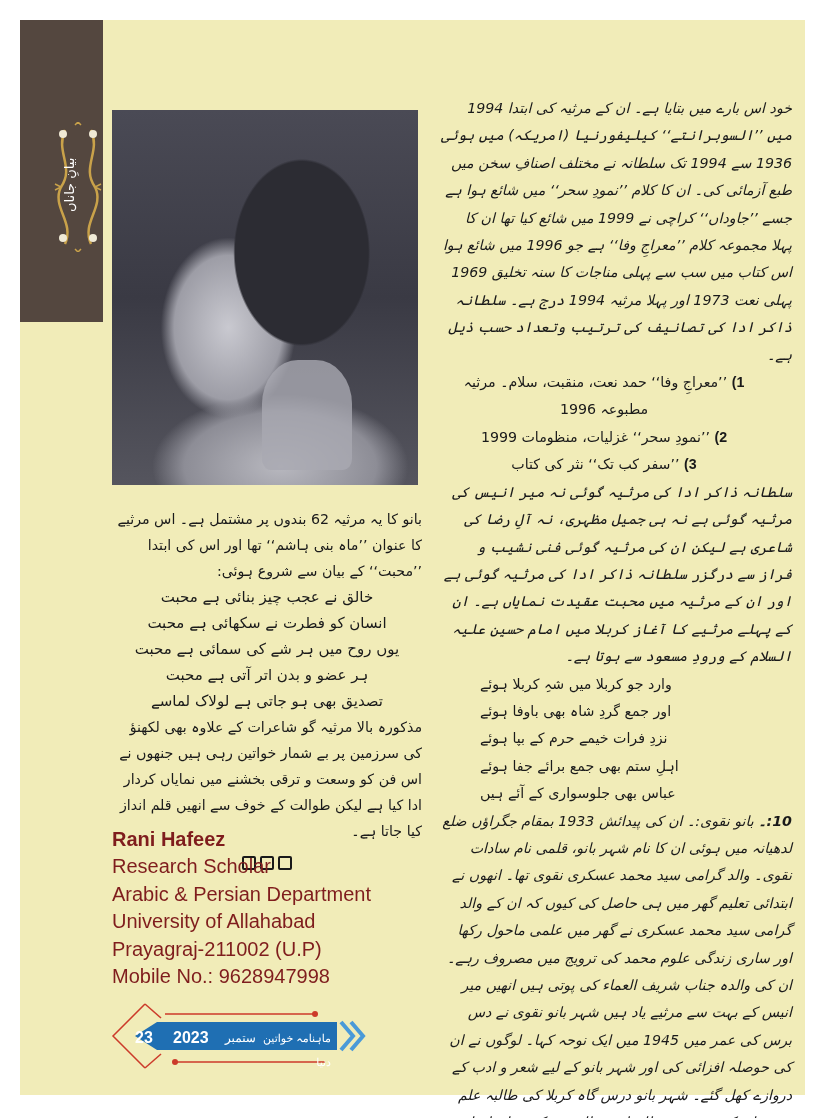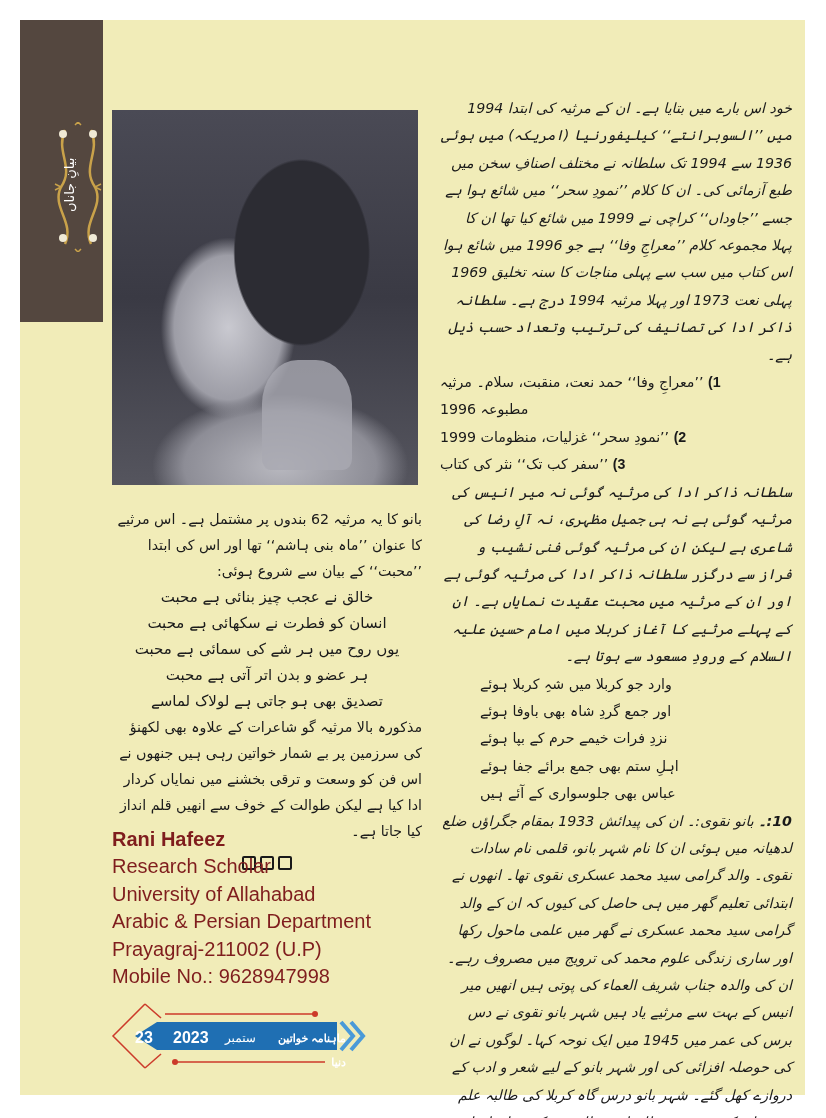--- a/index.html
+++ b/index.html
@@ -19,21 +19,21 @@
              radial-gradient(ellipse 90px 120px at 38% 58%, #c9c9d0 0%, #9d9da6 60%, transparent 75%),
              radial-gradient(ellipse 160px 90px at 55% 95%, #b8b8bf 0%, #8d8d96 60%, transparent 80%),
              linear-gradient(180deg, #4a4a55 0%, #3a3a44 50%, #55555e 100%); }
   .photo-neck { position: absolute; left: 150px; top: 250px; width: 90px; height: 110px;
                 background: #a9a9b1; border-radius: 40% 40% 10% 10%; opacity: .8; }
   .urdu { direction: rtl; text-align: right; font-family: "DejaVu Sans", sans-serif; }
   .col-right { position: absolute; left: 440px; top: 95px; width: 352px;
                font-size: 14.2px; line-height: 27.4px; }
   .col-right p { margin: 0; font-style: italic; }
   .list { margin: 0; padding: 0; list-style: none; }
-  .list li { text-align: left; padding-right: 24px; }
+  .list li { text-align: center; padding-right: 24px; }
   .list li .num { font-weight: bold; font-family: "Liberation Sans", sans-serif; }
   .verse { text-align: left; padding-left: 40px; }
   .col-left { position: absolute; left: 112px; top: 506px; width: 310px;
               font-size: 14.2px; line-height: 26px; }
   .col-left p { margin: 0; }
   .verse-left { text-align: center; font-size: 15px; line-height: 26px; }
   .squares { text-align: center; margin: 8px 0 0 0; }
   .sq { display: inline-block; width: 10px; height: 10px; border: 2px solid #1a1a1a;
         margin: 0 2px; border-radius: 2px; }
   .author { position: absolute; left: 112px; top: 826px; font-family: "Liberation Sans", sans-serif;
@@ -104,36 +104,36 @@
   <div class="verse-left">تصدیق بھی ہو جاتی ہے لولاک لماسے</div>
   <p>مذکورہ بالا مرثیہ گو شاعرات کے علاوہ بھی لکھنؤ کی سرزمین پر بے شمار خواتین رہی ہیں جنھوں نے اس فن کو وسعت و ترقی بخشنے میں نمایاں کردار ادا کیا ہے لیکن طوالت کے خوف سے انھیں قلم انداز کیا جاتا ہے۔</p>
   <div class="squares">
     <span class="sq"></span><span class="sq"></span><span class="sq"></span>
   </div>
 </div>
 
 <div class="author">
   <div class="name">Rani Hafeez</div>
   <div>Research Scholar</div>
+  <div>Arabic &amp; Persian Department</div>
   <div>University of Allahabad</div>
-  <div>Arabic &amp; Persian Department</div>
   <div>Prayagraj-211002 (U.P)</div>
   <div>Mobile No.: 9628947998</div>
 </div>
 
 <div class="footer">
   <svg width="300" height="70" viewBox="0 0 300 70" style="position:absolute;left:0;top:0;">
     <polyline points="40,2 8,34 40,66" fill="none" stroke="#cc3a2a" stroke-width="1.5"></polyline>
     <polyline points="40,2 56,16" fill="none" stroke="#cc3a2a" stroke-width="1.5"></polyline>
     <polyline points="40,66 56,52" fill="none" stroke="#cc3a2a" stroke-width="1.5"></polyline>
     <line x1="60" y1="12" x2="210" y2="12" stroke="#cc3a2a" stroke-width="1.5"></line>
     <circle cx="210" cy="12" r="3" fill="#cc3a2a"></circle>
     <line x1="70" y1="60" x2="220" y2="60" stroke="#cc3a2a" stroke-width="1.5"></line>
     <circle cx="70" cy="60" r="3" fill="#cc3a2a"></circle>
     <polygon points="30,34 52,20 232,20 232,48 52,48" fill="#1f6fb3"></polygon>
     <polyline points="236,20 248,34 236,48" fill="none" stroke="#4a9ad8" stroke-width="4"></polyline>
     <polyline points="246,20 258,34 246,48" fill="none" stroke="#4a9ad8" stroke-width="4"></polyline>
   </svg>
   <div class="footer-text" style="left:30px;font-size:16px;">23</div>
   <div class="footer-text" style="left:68px;font-size:16px;">2023</div>
   <div class="footer-text urdu" style="left:120px;font-size:12px;font-weight:normal;">ستمبر</div>
-  <div class="footer-text urdu" style="left:171px;font-size:11px;font-weight:bold;width:70px;">ماہنامہ خواتین دنیا</div>
+  <div class="footer-text urdu" style="left:156px;font-size:11px;font-weight:normal;width:70px;">ماہنامہ خواتین دنیا</div>
 </div>
 
 </body></html>

